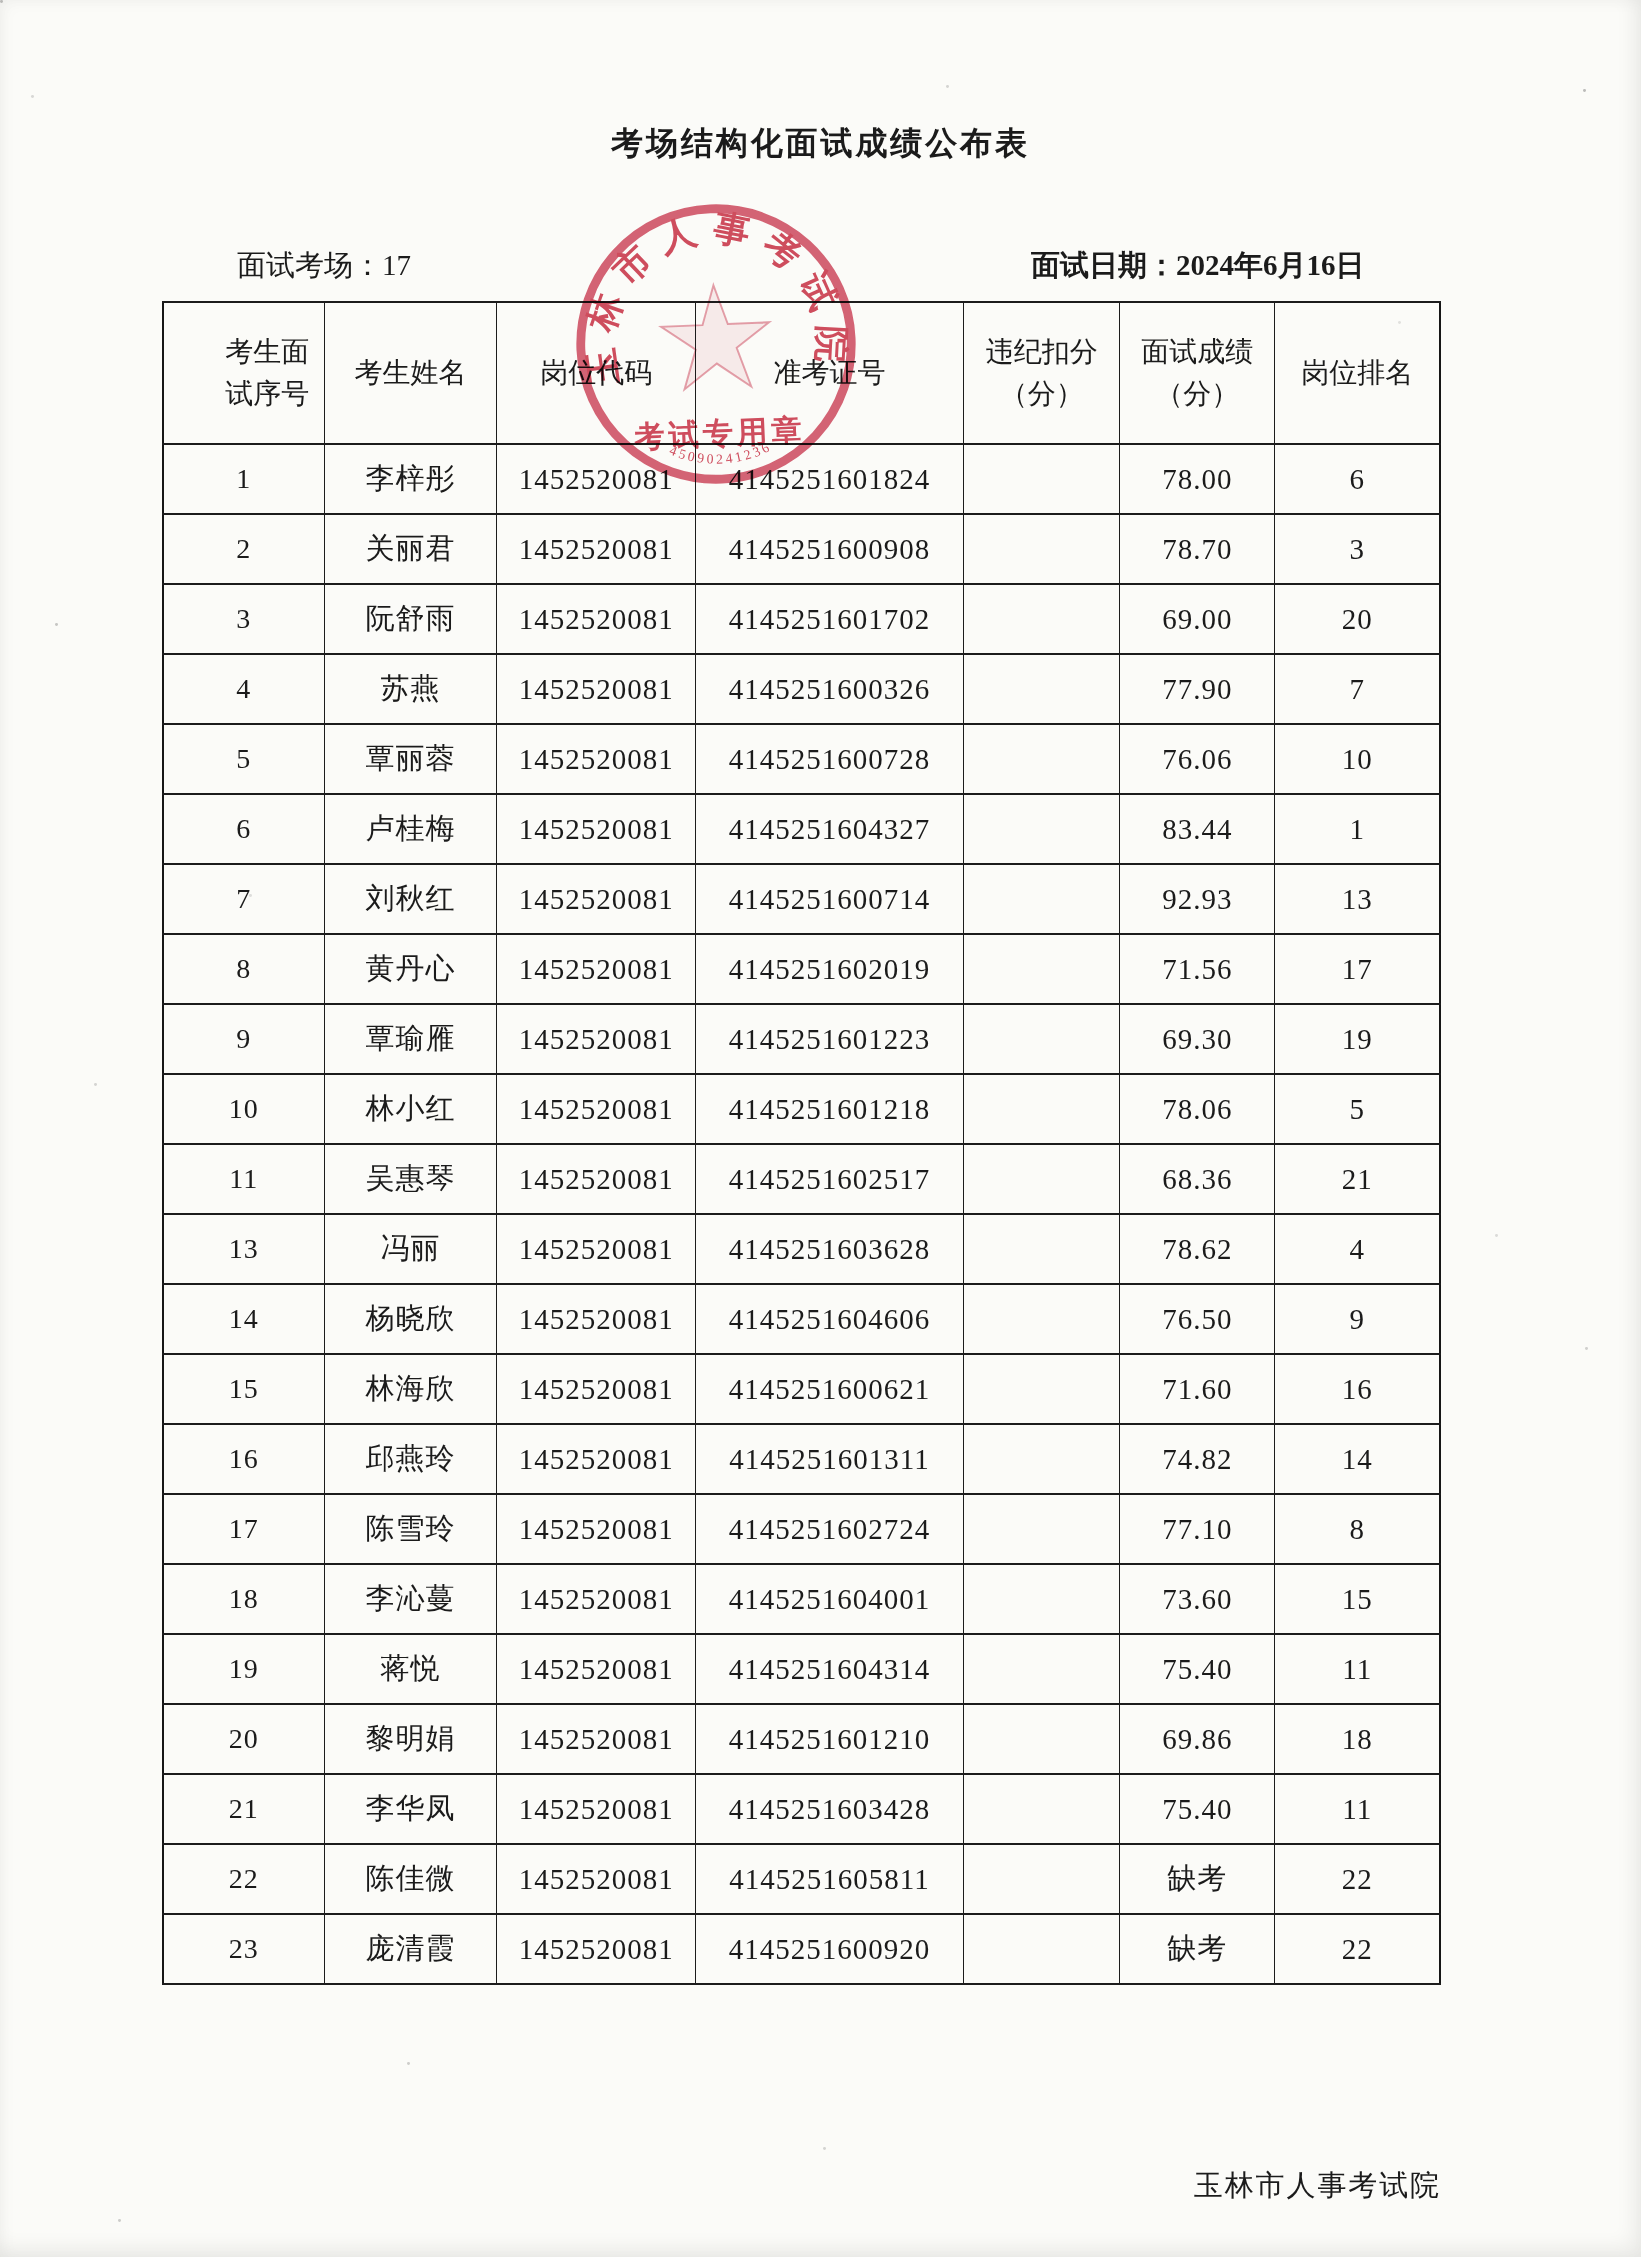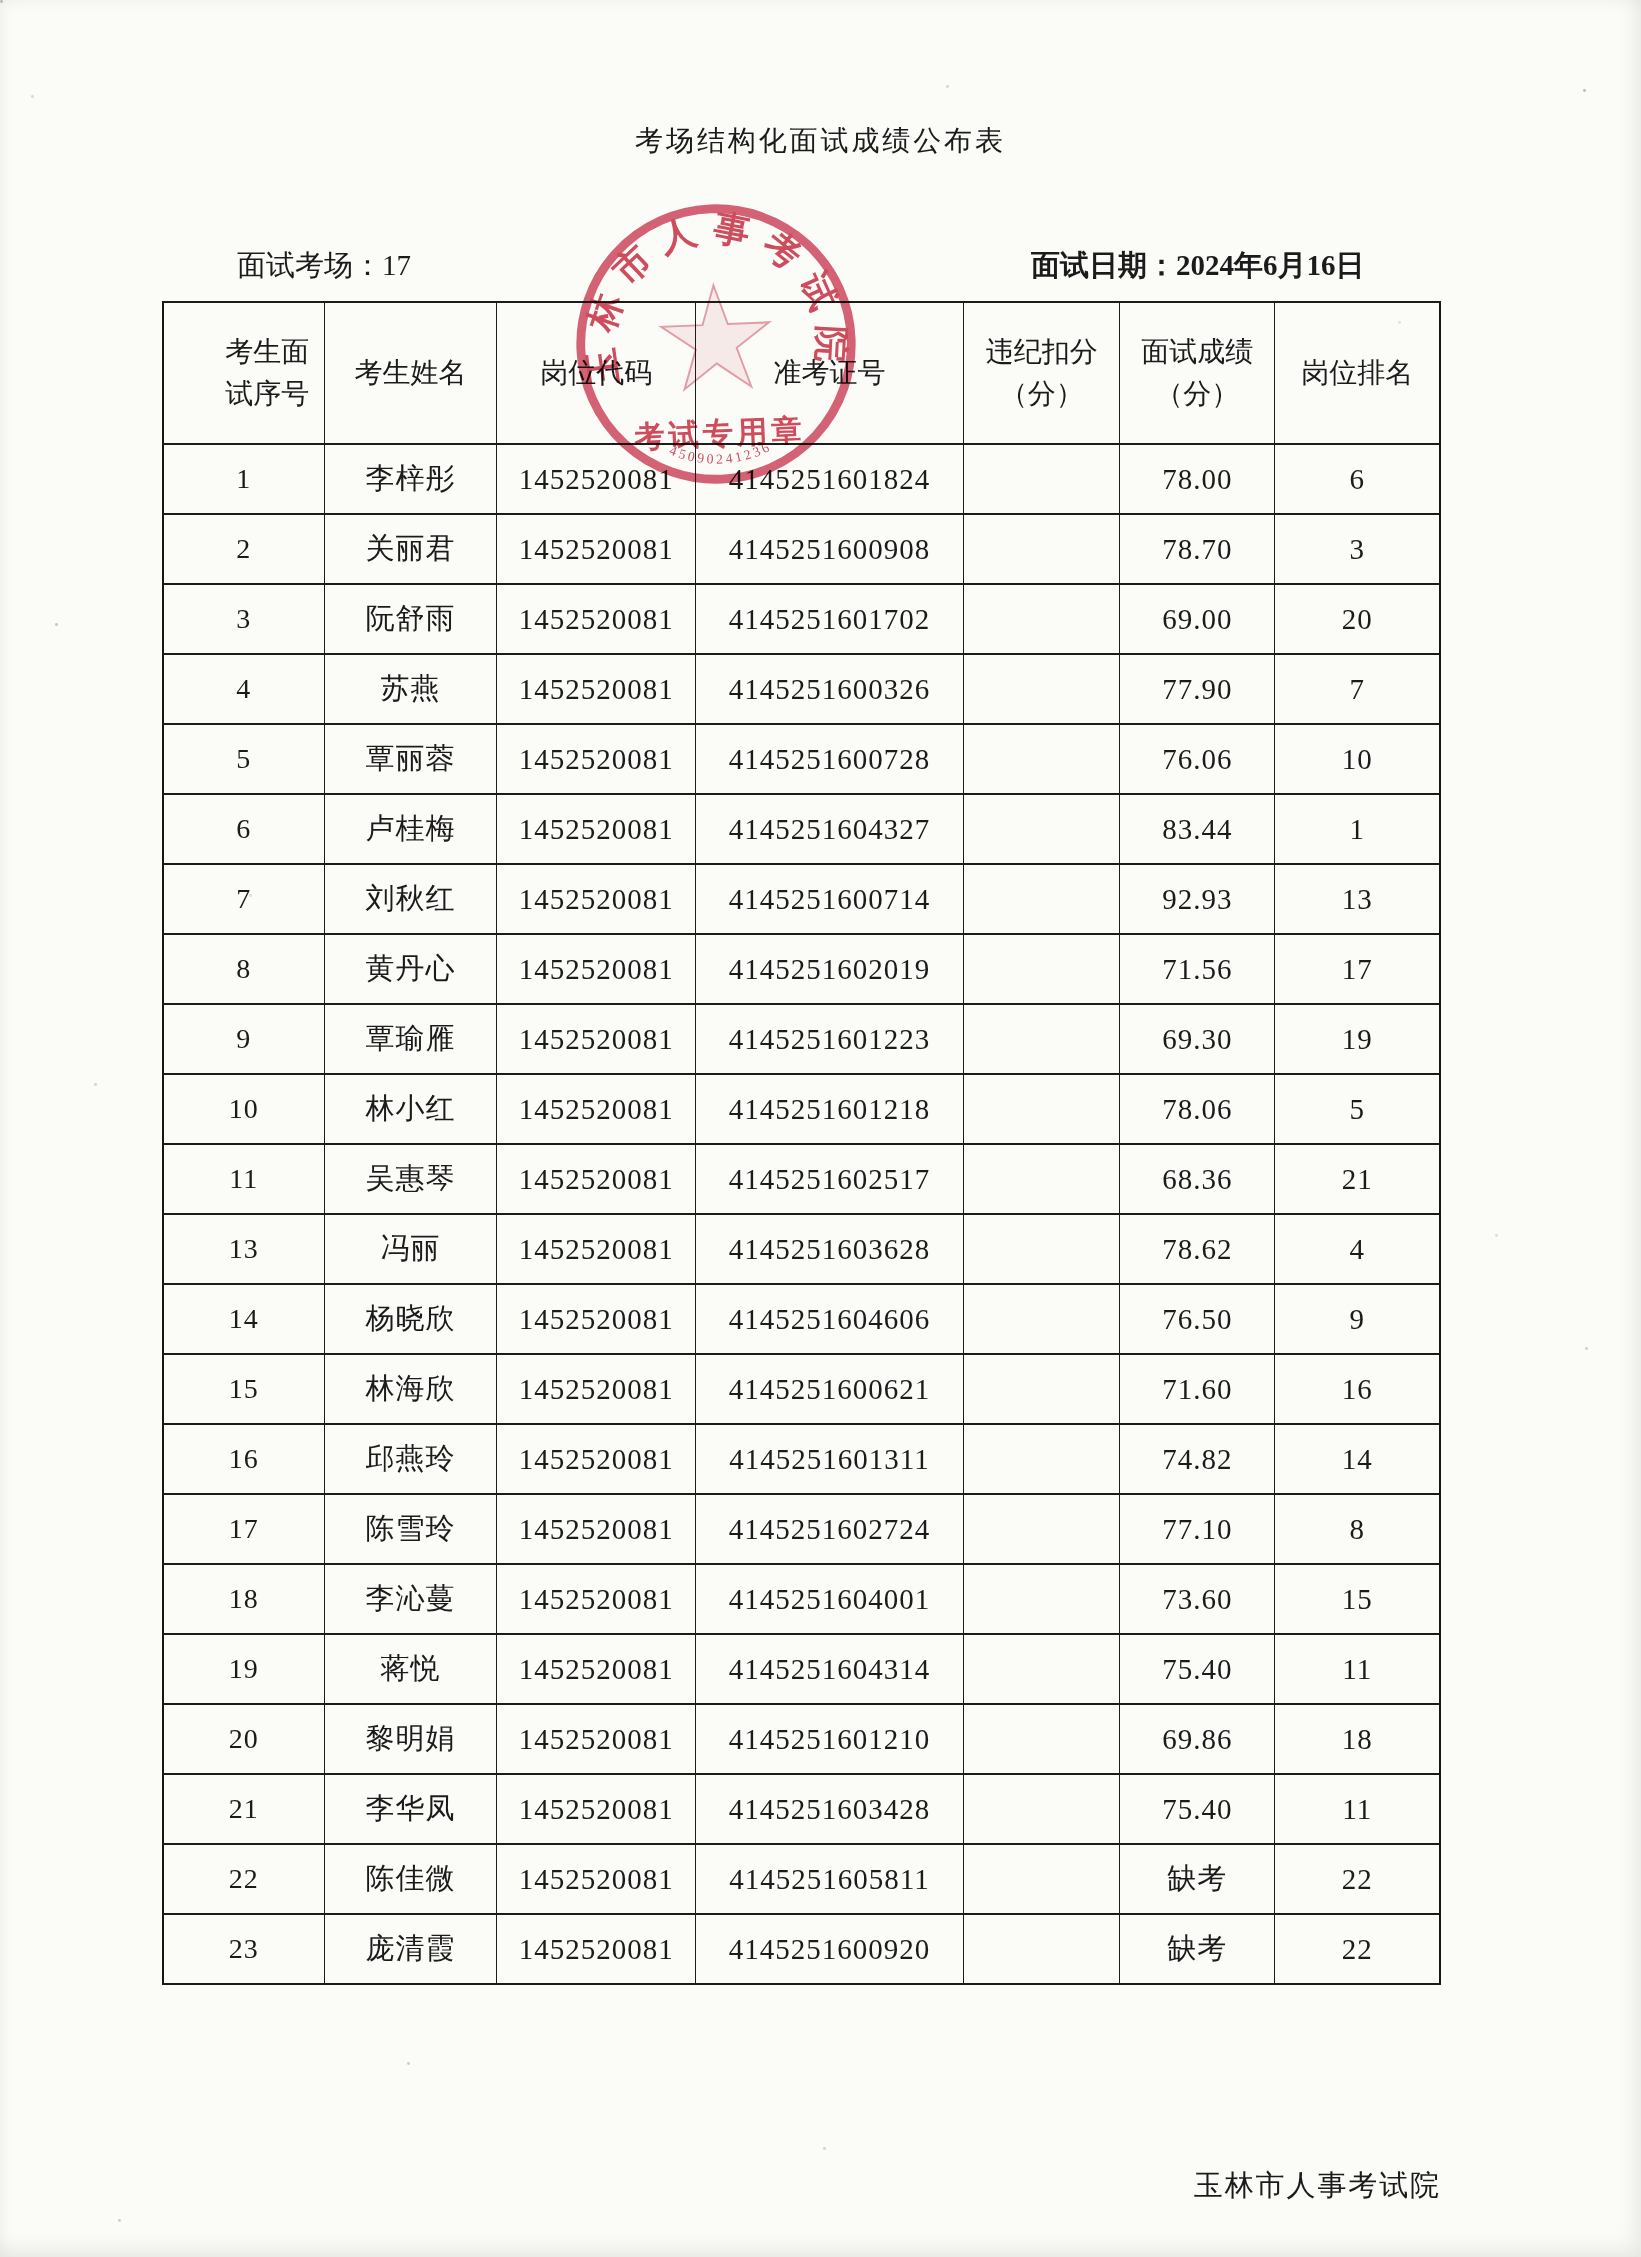--- a/index.html
+++ b/index.html
@@ -8,21 +8,21 @@
     width:1641px;height:2257px;
     margin:0 auto;
     background:#fbfbf8;
     font-family:"Liberation Serif","DejaVu Serif",serif;
     color:#1b1b1b;
     overflow:hidden;
     box-shadow: inset -6.8px -8.7px 19.3px rgba(0,0,0,.07), inset 3.9px 2.9px 15.4px rgba(0,0,0,.03);
   }
   .title{
     position:absolute;top:122px;left:0;width:100%;
-    text-align:center;font-size:28px;font-weight:normal;letter-spacing:2.9px;
+    text-align:center;font-size:32px;font-weight:bold;letter-spacing:2.9px;
   }
   .meta-row{position:absolute;top:246px;left:0;width:100%;font-size:29px;}
   .meta-left{position:absolute;left:237px;top:0;white-space:nowrap;}
   .meta-right{position:absolute;left:1031px;top:0;white-space:nowrap;font-weight:bold;}
   table.score{
     position:absolute;left:162px;top:301px;width:1279px;
     border-collapse:collapse;table-layout:fixed;
     border:2.9px solid #161616;
   }
   .score th,.score td{

